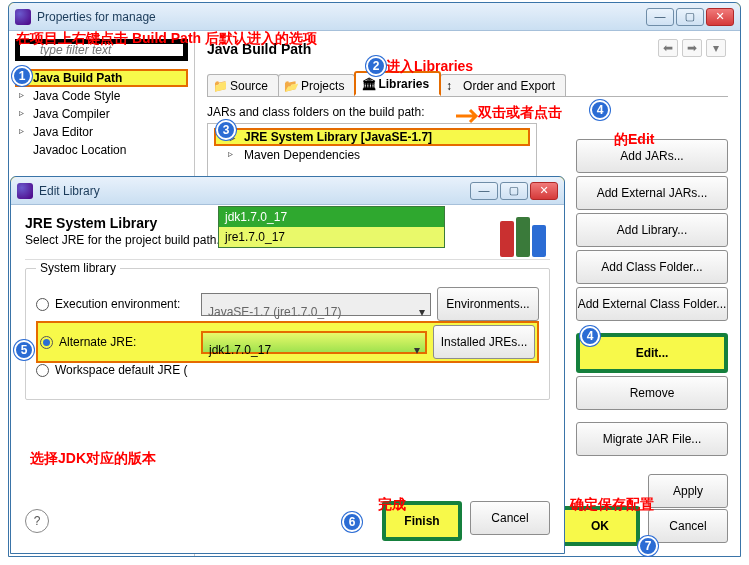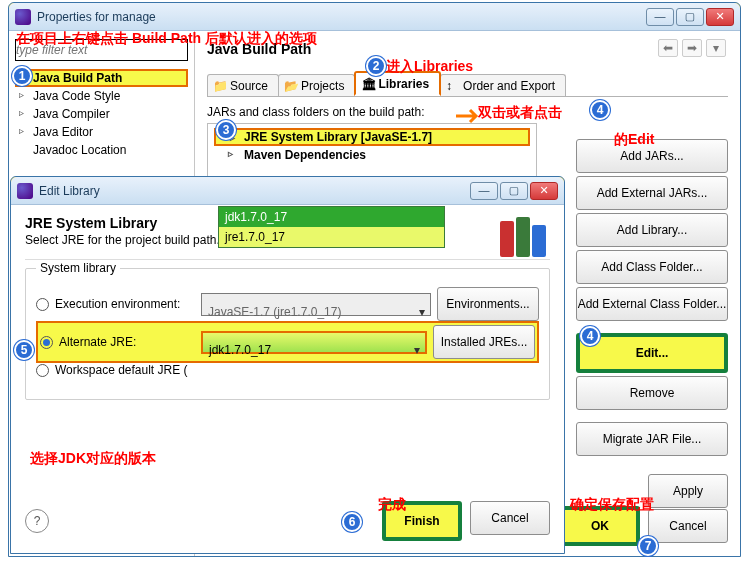--- a/index.html
+++ b/index.html
@@ -11,38 +11,38 @@
   .titlebar .winicon { width: 16px; height: 16px; margin-right: 6px; background: radial-gradient(circle at 30% 30%, #6a5acd, #4b0082); border-radius: 3px; }
   .titlebar .title { flex: 1; color: #1b3b5a; font-weight: 500; }
   .winbtns { display: flex; gap: 2px; }
   .winbtn { width: 28px; height: 18px; border: 1px solid #6f8da8; border-radius: 3px; background: linear-gradient(#eaf3fc,#cfe1f3); color:#2b4b66; display:flex;align-items:center;justify-content:center;font-size:11px;line-height:1; }
   .winbtn.close { background: linear-gradient(#f07a7a,#d53a3a); color:#fff; border-color:#b02828; }
 
   
   #propWin { left: 8px; top: 2px; width: 733px; height: 555px; }
   .propBody { display:flex; height: calc(100% - 28px); }
   .leftPane { width: 186px; border-right: 1px solid #c6c6c6; padding: 8px 6px; background:#fff; }
-  .filter { width: 100%; height: 22px; border:1px solid #000000; padding: 2px 0; color:#888; font-style:italic; }
+  .filter { width: 100%; height: 22px; border:5px solid #000000; padding: 2px 20px; color:#888; font-style:italic; }
   .tree { margin-top: 8px; }
   .treeItem { padding: 2px 4px 2px 18px; position: relative; cursor: default; }
   .treeItem::before { content:"▹"; position:absolute; left:4px; top:2px; color:#555; font-size:10px;}
   .treeItem.nochild::before{content:"";}
   .treeItem.sel { background:#f7f94a; border:2px solid #e56b00; padding:0 2px 0 16px; font-weight:bold; color:#000;}
   .rightPane { flex:1; padding: 10px 12px; position:relative; background:#fff;}
   .sectionTitle { font-size:14px; font-weight:bold; margin-bottom:4px;}
   .navArrows { position:absolute; right:14px; top:8px; display:flex; gap:4px;}
   .navArrow { width:20px;height:18px;border:1px solid #ccc;border-radius:2px;display:flex;align-items:center;justify-content:center;color:#777;background:#f8f8f8;}
 
   .tabBar { display:flex; align-items:flex-end; gap:0; border-bottom:1px solid #b3b3b3; margin-top:14px;}
   .tab { padding:4px 10px 3px 22px; border:1px solid #b3b3b3; border-bottom:none; background:#f4f4f4; position:relative; border-radius:3px 3px 0 0; margin-right:-1px; }
   .tab .ticon{position:absolute;left:5px;top:4px;width:14px;height:14px;}
   .tab.active { background:#fff; border:2px solid #e56b00; border-bottom:2px solid #fff; z-index:2; font-weight:bold;}
   .subLabel { margin:8px 0 4px; }
   .treeBox { border:1px solid #bdbdbd; background:#fff; padding:4px 6px; height:78px; }
-  .treeRow { padding:2px 2px 2px 30px; position:relative;font-weight:bold;}
+  .treeRow { padding:2px 2px 2px 30px; position:relative;}
   .treeRow::before{content:"▹";position:absolute;left:14px;top:2px;color:#555;font-size:10px;}
   .treeRow .libicon{position:absolute;left:0px;top:2px;width:12px;height:12px;}
   .treeRow.sel { background:#f7f94a; border:2px solid #e56b00; font-weight:bold; padding:0 0 0 28px;}
   .sideBtnCol { position:absolute; right:12px; top:108px; width:152px; display:flex; flex-direction:column; gap:3px;}
   .btn { height:25px; border:1px solid #8d8d8d; background:linear-gradient(#fdfdfd,#e6e6e6); border-radius:3px; display:flex;align-items:center;justify-content:center; padding:16px 8px; white-space:nowrap;}
   .btn.hl { background:#f7f94a; border:4px solid #15803d; font-weight:bold;}
   .footer { position:absolute; left:10px; right:12px; bottom:10px; display:flex; justify-content:flex-end; gap:8px; align-items:center;}
   .btn.big{height:26px;min-width:80px;}
 
   

